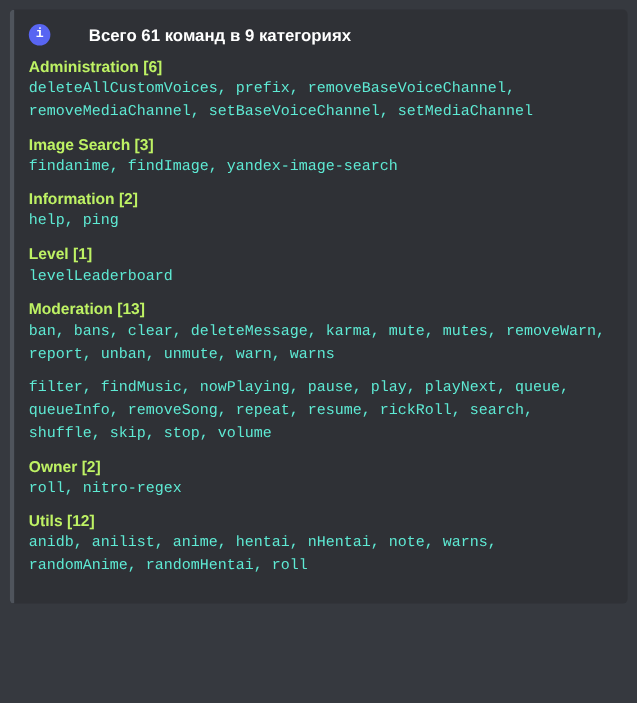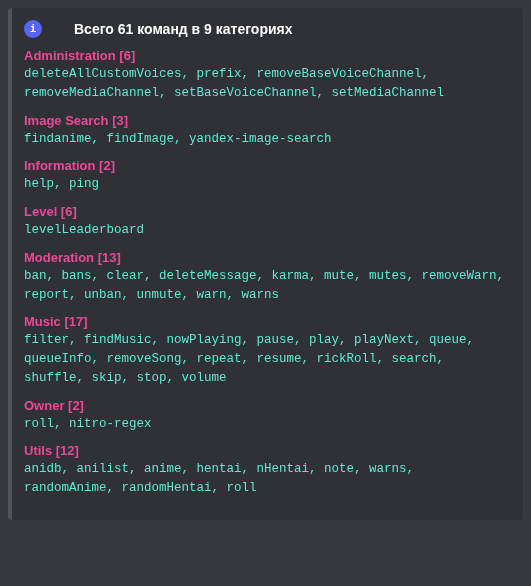--- a/index.html
+++ b/index.html
@@ -55,21 +55,21 @@
       font-weight: 600;
       font-family: 'Whitney', 'Helvetica Neue', Helvetica, Arial, sans-serif;
       padding-left: 24px;
     }
 
     .category-block {
       margin-bottom: 10px;
     }
 
     .category-title {
-      color: #ec4899;
+      color: #bef264;
       font-size: 13px;
       font-weight: 700;
       font-family: 'Whitney', 'Helvetica Neue', Helvetica, Arial, sans-serif;
       margin-bottom: 2px;
     }
 
     .category-commands {
       color: #5eead4;
       font-size: 12.5px;
       font-family: 'Consolas', 'Courier New', monospace;
@@ -93,29 +93,28 @@
       </div>
       <div class="category-block">
         <div class="category-title">Image Search [3]</div>
         <div class="category-commands">findanime, findImage, yandex-image-search</div>
       </div>
       <div class="category-block">
         <div class="category-title">Information [2]</div>
         <div class="category-commands">help, ping</div>
       </div>
       <div class="category-block">
-        <div class="category-title">Level [6]</div>
+        <div class="category-title">Level [1]</div>
         <div class="category-commands">levelLeaderboard</div>
       </div>
       <div class="category-block">
         <div class="category-title">Moderation [13]</div>
         <div class="category-commands">ban, bans, clear, deleteMessage, karma, mute, mutes, removeWarn, report, unban, unmute, warn, warns</div>
       </div>
       <div class="category-block">
-        <div class="category-title">Music [17]</div>
         <div class="category-commands">filter, findMusic, nowPlaying, pause, play, playNext, queue, queueInfo, removeSong, repeat, resume, rickRoll, search, shuffle, skip, stop, volume</div>
       </div>
       <div class="category-block">
         <div class="category-title">Owner [2]</div>
         <div class="category-commands">roll, nitro-regex</div>
       </div>
       <div class="category-block">
         <div class="category-title">Utils [12]</div>
         <div class="category-commands">anidb, anilist, anime, hentai, nHentai, note, warns, randomAnime, randomHentai, roll</div>
       </div>

